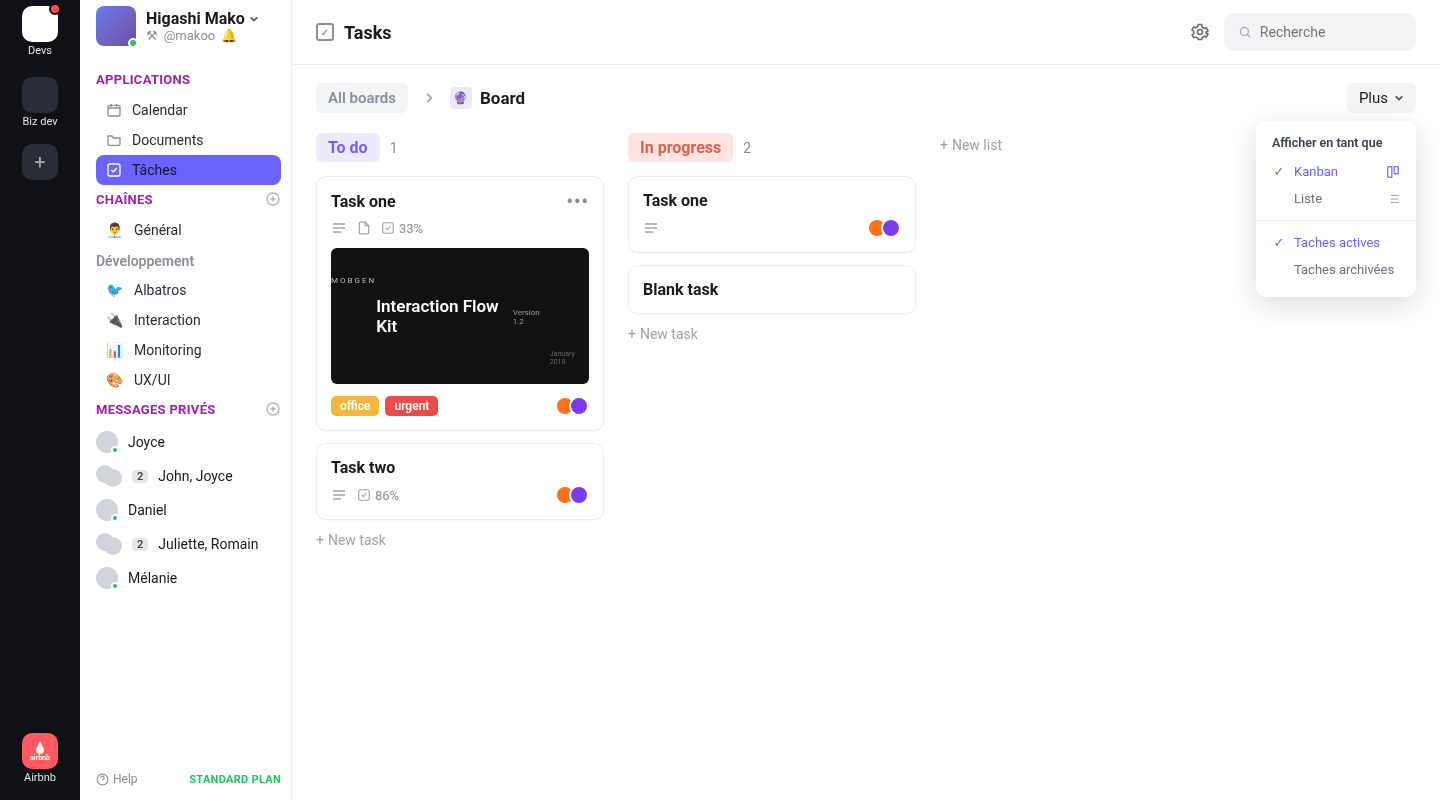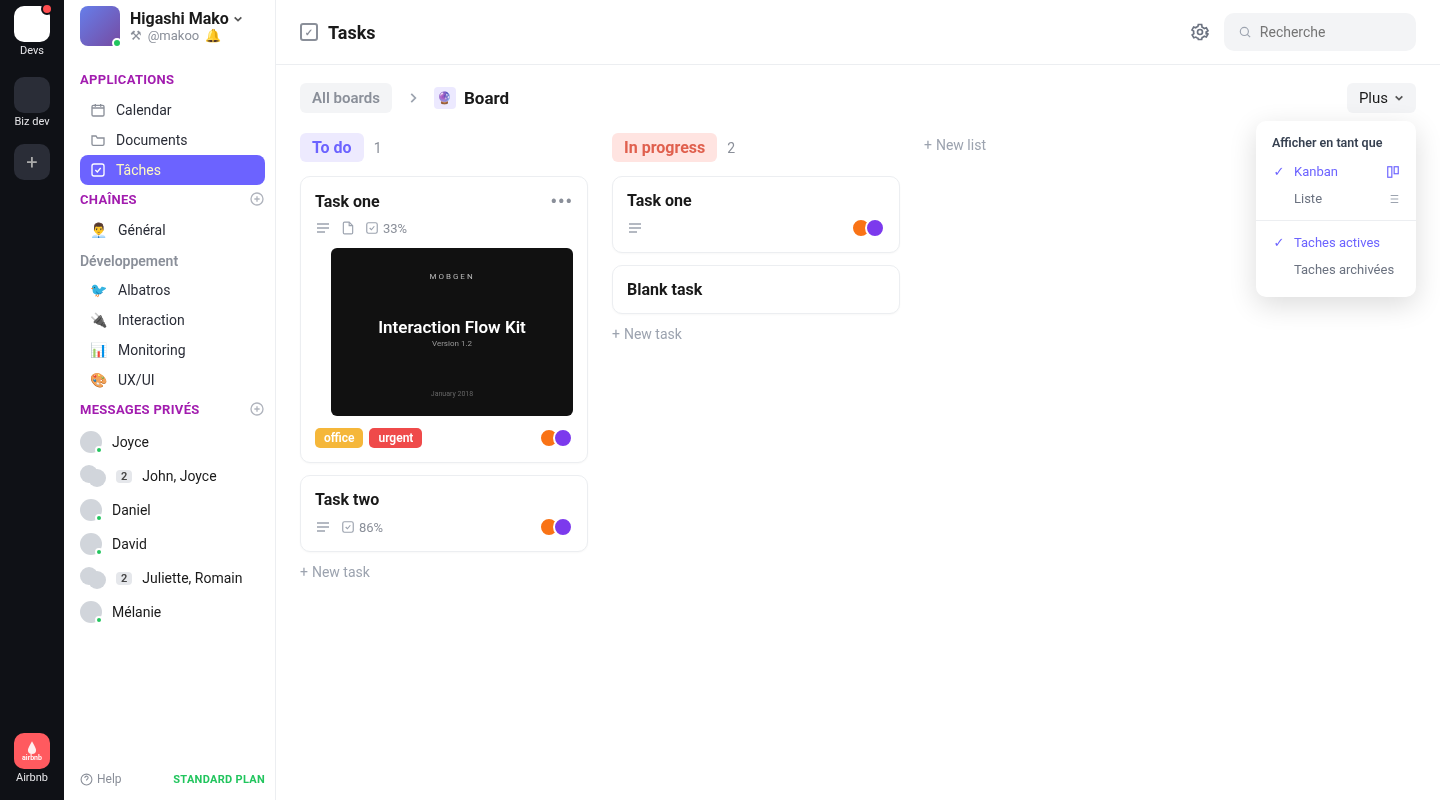--- a/index.html
+++ b/index.html
@@ -1,39 +1,39 @@
 <!DOCTYPE html>
 <html><head>
 <meta charset="utf-8">
 <style>
 * { margin: 0; padding: 0; box-sizing: border-box; font-family: -apple-system, BlinkMacSystemFont, "Segoe UI", Roboto, sans-serif; }
 body { display: flex; height: 800px; width: 1440px; background: #fff; color: #1a1a1a; overflow: hidden; }
 
 
-.rail { width: 64px; background: #0f1116; display: flex; flex-direction: column; align-items: center; padding-top: 2px; }
+.rail { width: 80px; background: #0f1116; display: flex; flex-direction: column; align-items: center; padding-top: 2px; }
 .rail-item { width: 36px; height: 36px; border-radius: 10px; margin-top: 4px; margin-bottom: 2px; display: flex; align-items: center; justify-content: center; cursor: pointer; position: relative; }
 .rail-item.active { background: #fff; }
 .rail-item.inactive { background: #2a2d37; }
 .rail-label { color: #e5e5e8; font-size: 11px; margin-bottom: 16px; text-align: center; }
 .rail-add { width: 36px; height: 36px; border-radius: 10px; background: #2a2d37; color: #aaa; display: flex; align-items: center; justify-content: center; font-size: 20px; cursor: pointer; }
 .rail-spacer { flex: 1; }
 .rail-item.airbnb { background: #ff5a5f; color: #fff; font-size: 9px; font-weight: 600; flex-direction: column; }
 .rail-dot { position: absolute; top: -3px; right: -3px; width: 12px; height: 12px; background: #ff4d4f; border-radius: 50%; border: 2px solid #0f1116; }
 
 
 .sidebar { width: 212px; background: #fff; border-right: 1px solid #eceef1; display: flex; flex-direction: column; padding: 6px 10px 0 16px; }
 .user-row { display: flex; align-items: center; gap: 10px; margin-bottom: 20px; }
 .avatar { width: 40px; height: 40px; border-radius: 8px; background: linear-gradient(135deg,#667eea,#764ba2); position: relative; }
 .presence-dot { position: absolute; bottom: -2px; right: -2px; width: 10px; height: 10px; background: #22c55e; border: 2px solid #fff; border-radius: 50%; }
 .user-name { font-weight: 700; font-size: 16px; display: flex; align-items: center; gap: 4px; }
 .user-handle { font-size: 13px; color: #8a8f99; display: flex; align-items: center; gap: 6px; }
 .section-header { font-size: 13px; font-weight: 700; color: #a21caf; letter-spacing: .3px; margin: 6px 0 8px 0; display: flex; align-items: center; justify-content: space-between; }
 .section-header .plus { color: #b0b4bd; cursor: pointer; }
 .nav-item { display: flex; align-items: center; gap: 10px; padding: 7px 10px; font-size: 14px; color: #2a2d37; border-radius: 8px; cursor: pointer; }
-.nav-item.active { background: #6c63ff; color: #fef9c3; }
+.nav-item.active { background: #6c63ff; color: #0f172a; }
 .nav-item.active .nav-icon { color: #fff; }
 .nav-icon { width: 16px; height: 16px; color: #8a8f99; display: flex; align-items: center; justify-content: center; }
 .nav-emoji { width: 18px; font-size: 14px; }
 .sub-label { font-size: 14px; font-weight: 600; color: #8a8f99; margin: 8px 0 6px 0; padding-left: 0; }
 .dm-item { display: flex; align-items: center; gap: 10px; padding: 6px 0; font-size: 14px; cursor: pointer; }
 .dm-avatar { width: 22px; height: 22px; border-radius: 50%; background: #d1d5db; position: relative; }
 .dm-avatar .presence-dot { width: 8px; height: 8px; bottom:-1px; right:-1px; }
 .dm-pair { width: 26px; height: 22px; position: relative; }
 .dm-pair .a1, .dm-pair .a2 { width: 18px; height: 18px; border-radius: 50%; background:#d1d5db; position:absolute; }
 .dm-pair .a1 { left:0; top:0; }
@@ -79,21 +79,21 @@
 .col-title.prog { background:#ffe4e1; color:#e0604e; }
 .col-count { color:#8a8f99; font-size:14px; }
 .newlist { color:#9ca3af; font-size:14px; cursor:pointer; display:flex; align-items:center; gap:4px; padding-top:4px; }
 
 .card { border:1px solid #eceef1; border-radius:10px; padding:14px; margin-bottom:12px; background:#fff; box-shadow:0 1px 2px rgba(0,0,0,.03); cursor:pointer; }
 .card-title { font-size:16px; font-weight:700; margin-bottom:8px; display:flex; align-items:center; }
 .card-more { margin-left:auto; color:#8a8f99; font-size:18px; letter-spacing:1px; }
 .card-meta { display:flex; align-items:center; gap:10px; color:#8a8f99; font-size:13px; }
 .meta-icon { display:flex; }
 .progress { display:flex; align-items:center; gap:4px; }
-.thumb { margin-top:12px; height:168px; background:#111; border-radius:6px; color:#fff; display:flex; flex-direction:column; align-items:center; justify-content:center;margin-left:16px; }
+.thumb { margin-top:12px; height:136px; background:#111; border-radius:6px; color:#fff; display:flex; flex-direction:row; align-items:center; justify-content:center; }
 .thumb .brand { font-size:8px; letter-spacing:2px; color:#bbb; position:relative; top:-36px; }
 .thumb .t1 { font-size:17px; font-weight:600; }
 .thumb .t2 { font-size:8px; color:#999; margin-top:2px; }
 .thumb .t3 { font-size:7px; color:#666; position:relative; top:42px; }
 .tags-row { display:flex; align-items:center; gap:6px; margin-top:12px; }
 .tag { font-size:12px; font-weight:600; color:#fff; padding:3px 9px; border-radius:5px; }
 .tag.office { background:#f5b73a; }
 .tag.urgent { background:#ef4a4a; }
 .avatars { margin-left:auto; display:flex; }
 .mini-av { width:20px; height:20px; border-radius:50%; border:2px solid #fff; margin-left:-6px; }
@@ -226,26 +226,20 @@
       <span class="dm-count">2</span>
       <span>John, Joyce</span>
     </div>
   <div class="dm-item">
       <div class="dm-avatar">
         <div class="presence-dot"></div>
       </div>
       <span>Daniel</span>
     </div>
   <div class="dm-item">
-      <div class="dm-avatar">
-        <div class="presence-dot"></div>
-      </div>
-      <span>David</span>
-    </div>
-  <div class="dm-item">
       <div class="dm-pair">
         <div class="a1"></div>
         <div class="a2"></div>
       </div>
       <span class="dm-count">2</span>
       <span>Juliette, Romain</span>
     </div>
   <div class="dm-item">
       <div class="dm-avatar">
         <div class="presence-dot"></div>

